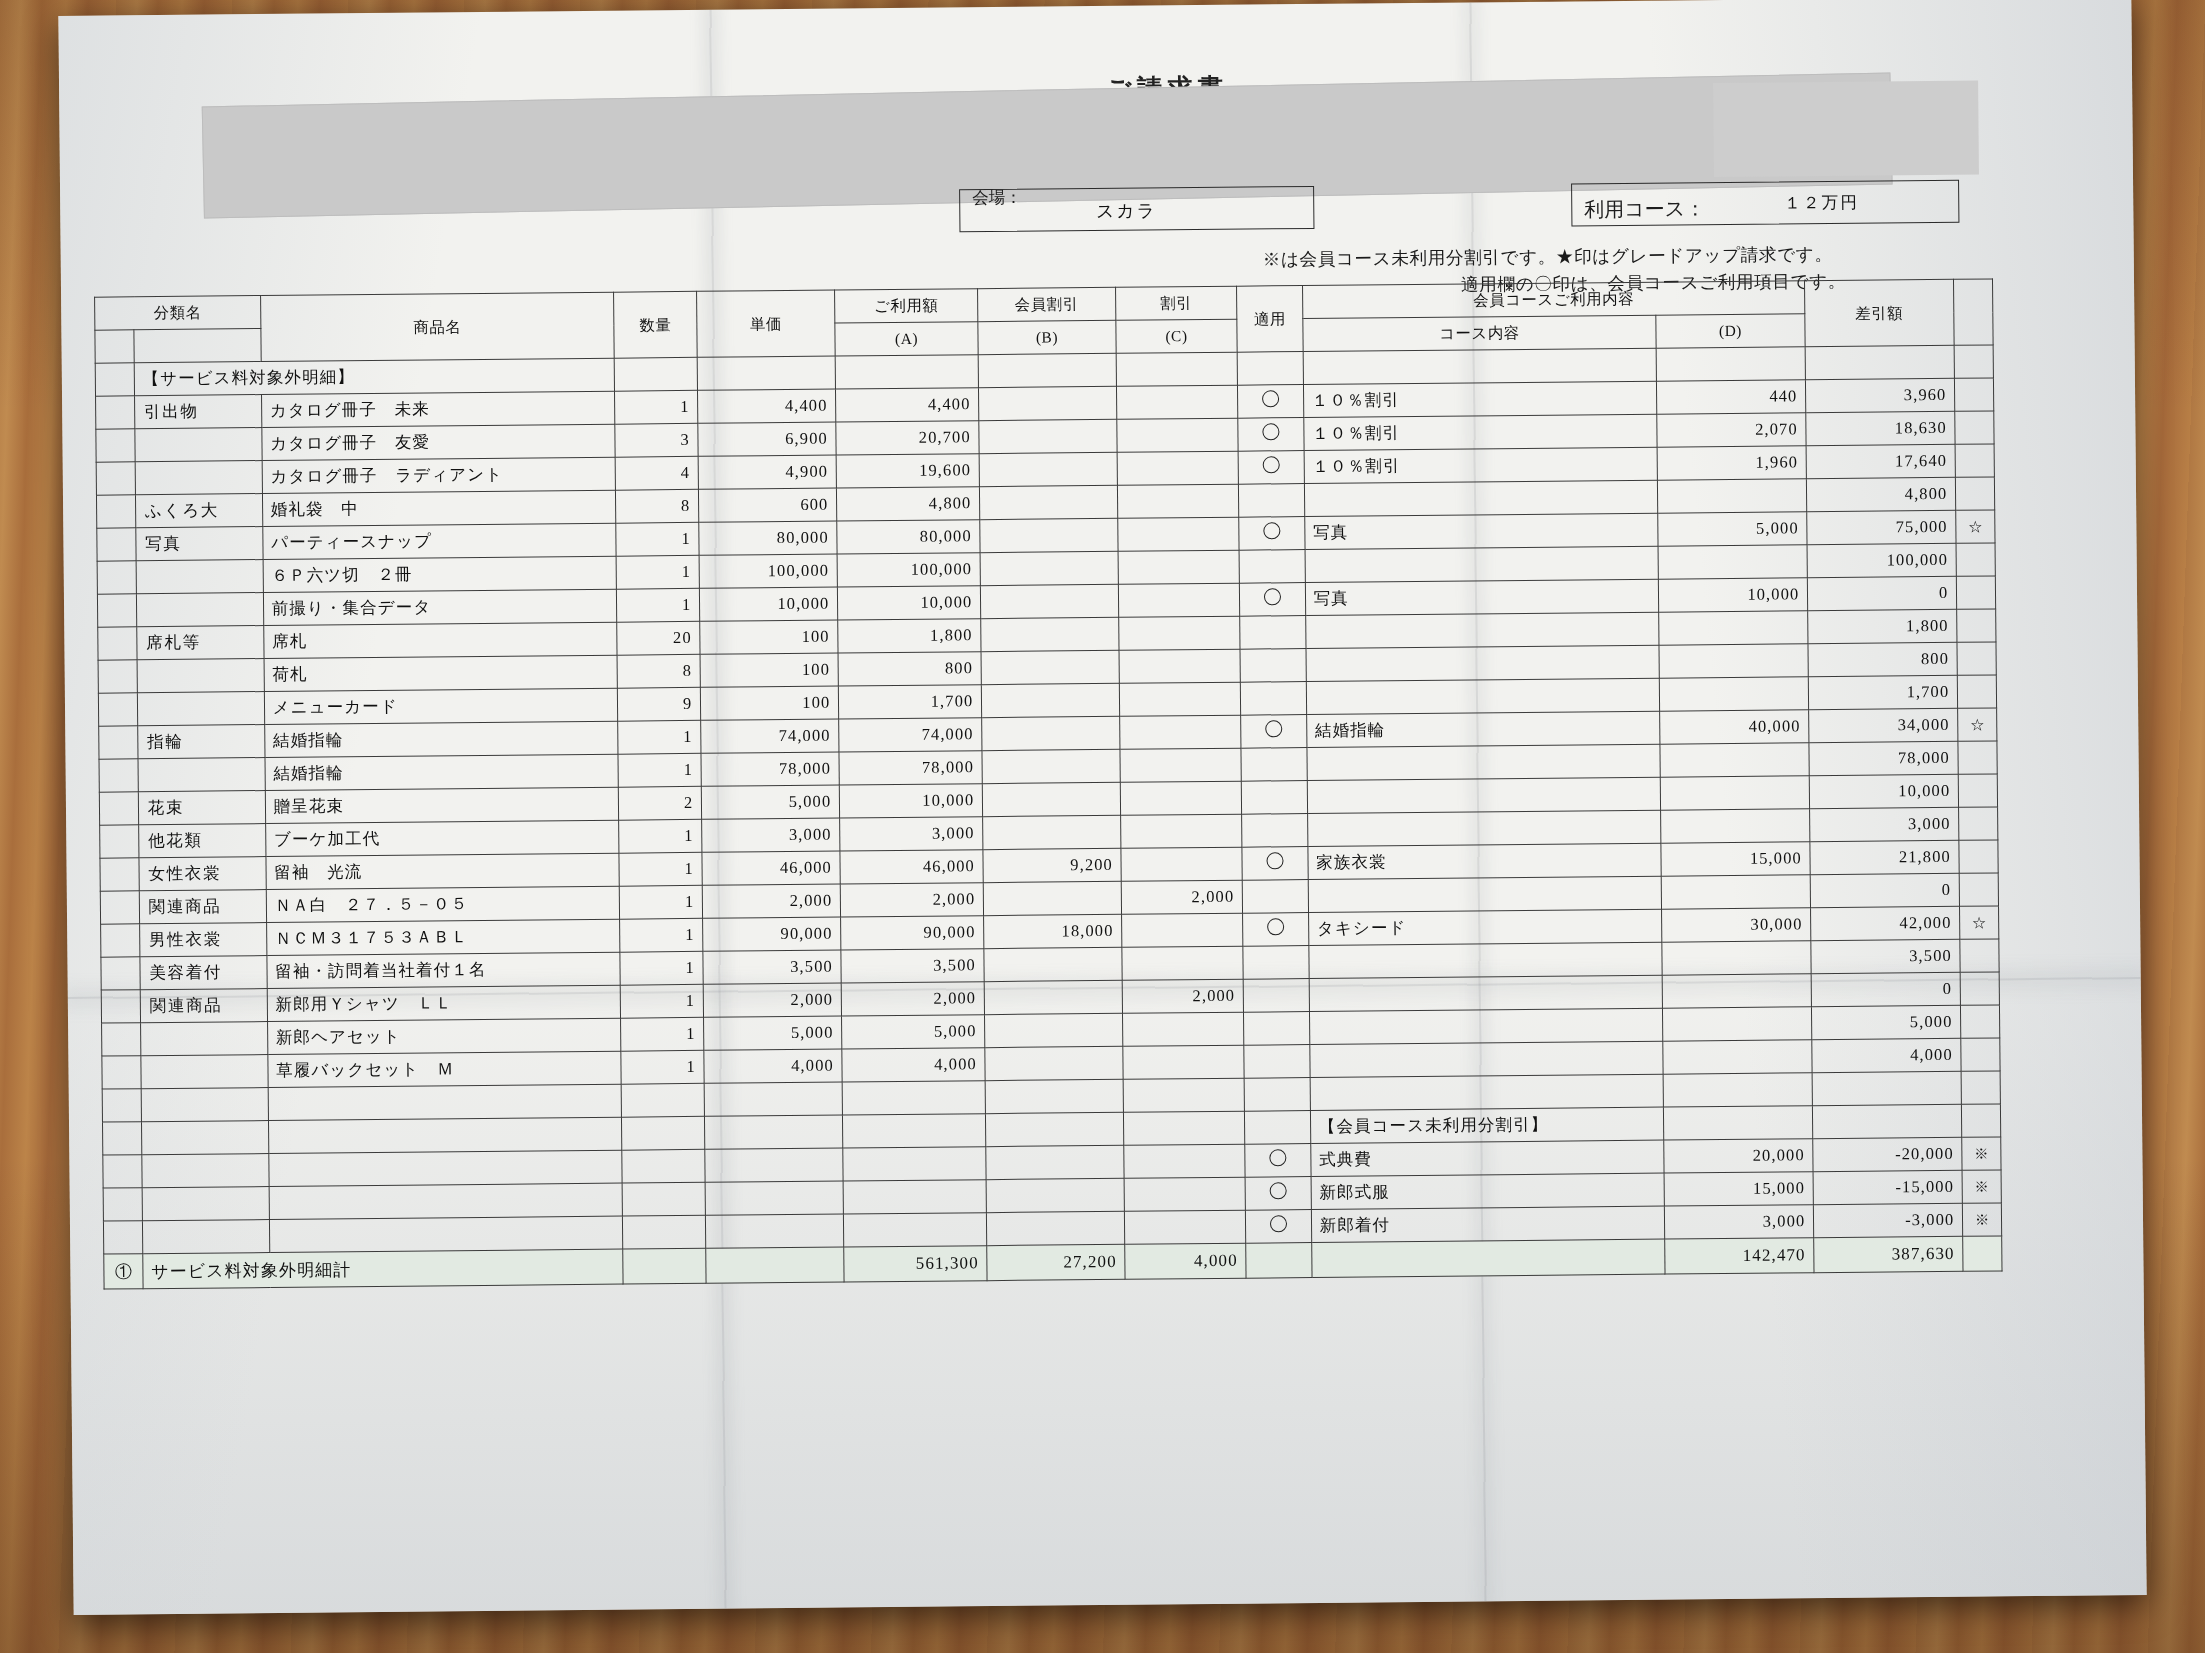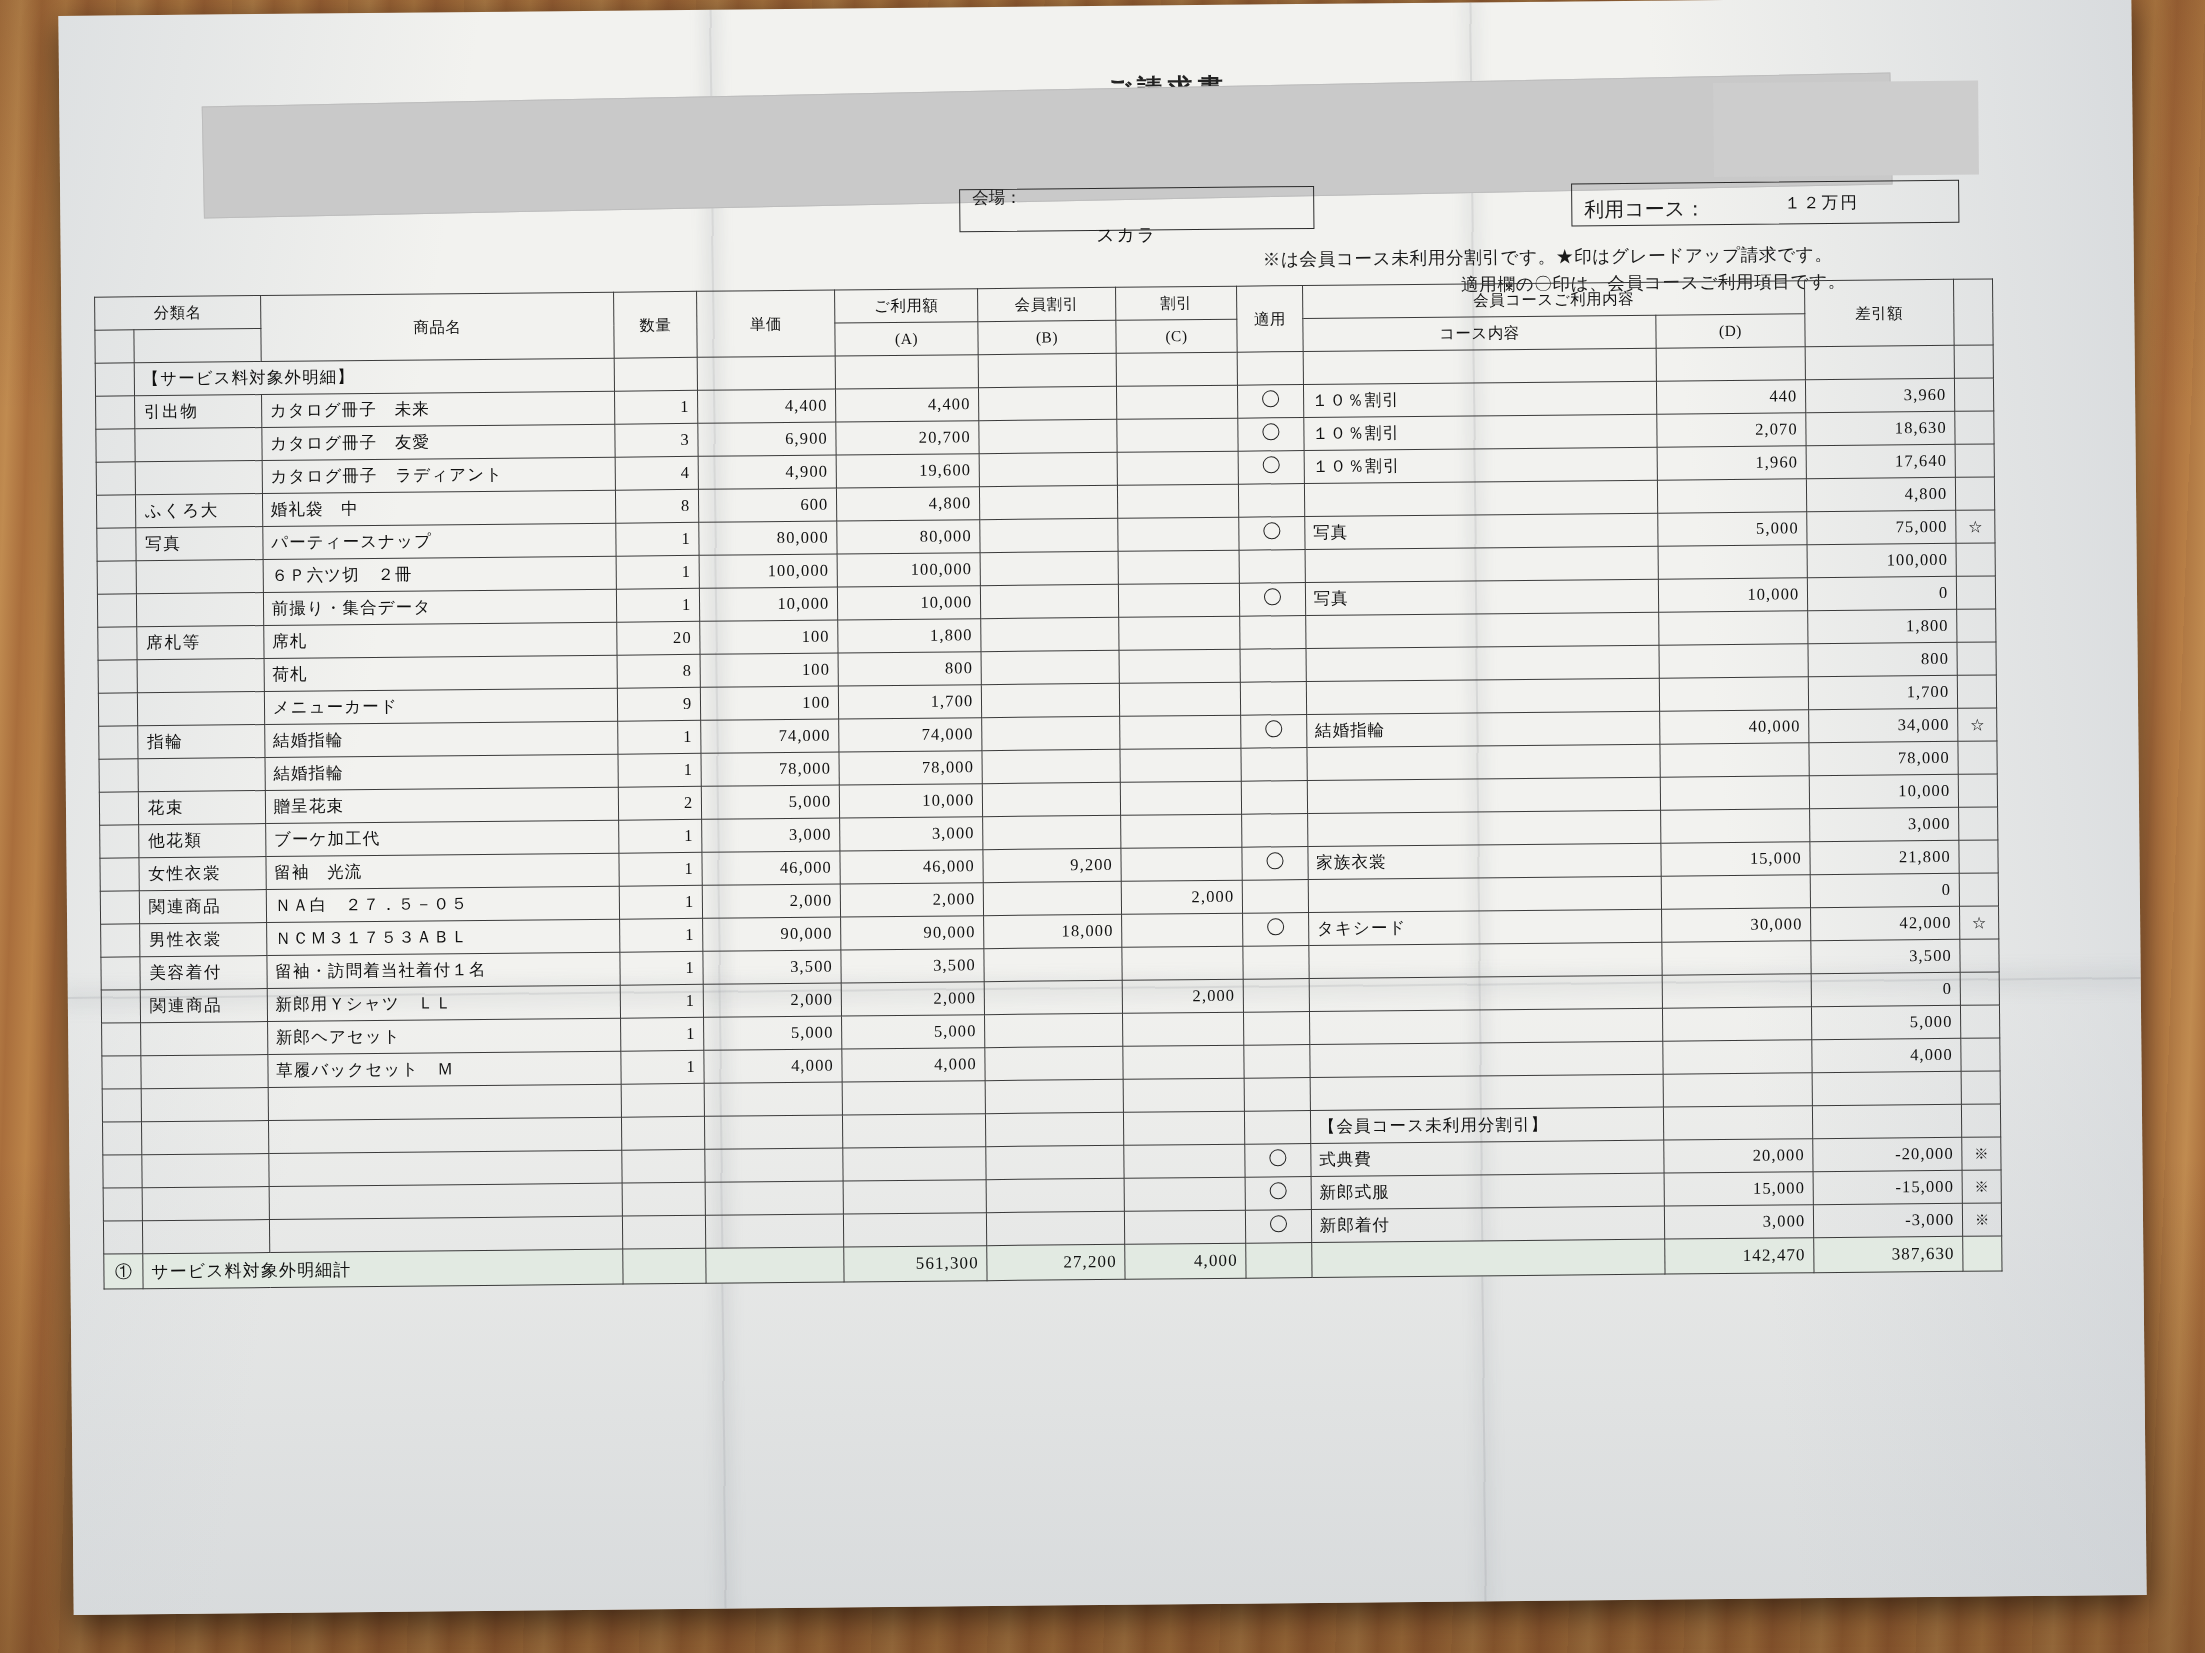--- a/index.html
+++ b/index.html
@@ -91,21 +91,21 @@
   <div class="fold h1"></div>
 
   <div class="sheet">
 
     <div class="doc-title">ご請求書</div>
     <div class="redaction"></div>
     <div class="redaction2"></div>
 
     <div class="hdr-box venue-box"></div>
     <div class="hdr-label" style="left:912px;top:180px;">会場：</div>
-    <div class="hdr-value" style="left:1036px;top:193px;margin-top:24px;">スカラ</div>
+    <div class="hdr-value" style="left:1036px;top:193px;">スカラ</div>
 
     <div class="hdr-box course-box"></div>
     <div class="hdr-label" style="left:1524px;top:195px;font-size:20px;">利用コース：</div>
     <div class="hdr-value" style="left:1695px;top:193px;font-size:16.5px;margin-left:29px;">１２万円</div>
 
     <div class="note-line note1">※は会員コース未利用分割引です。★印はグレードアップ請求です。</div>
     <div class="note-line note2">適用欄の〇印は、会員コースご利用項目です。</div>
 
     <table>
       <colgroup>

